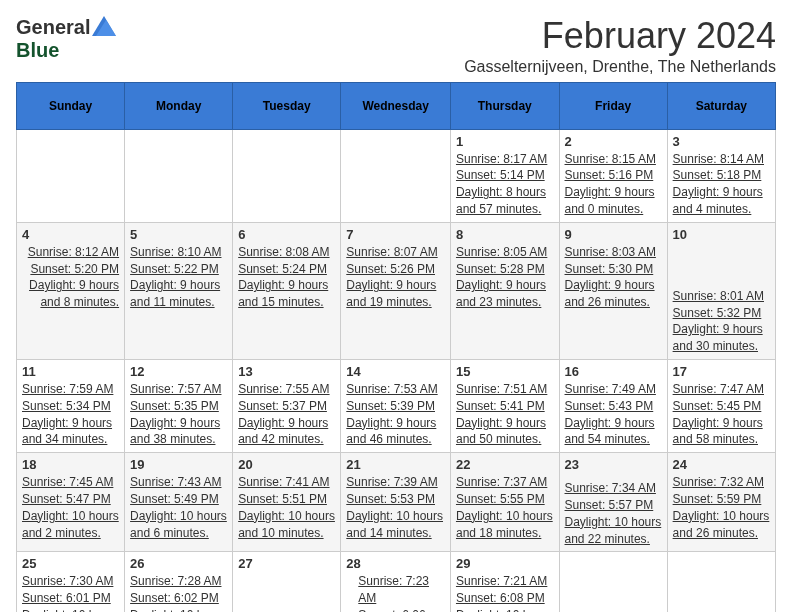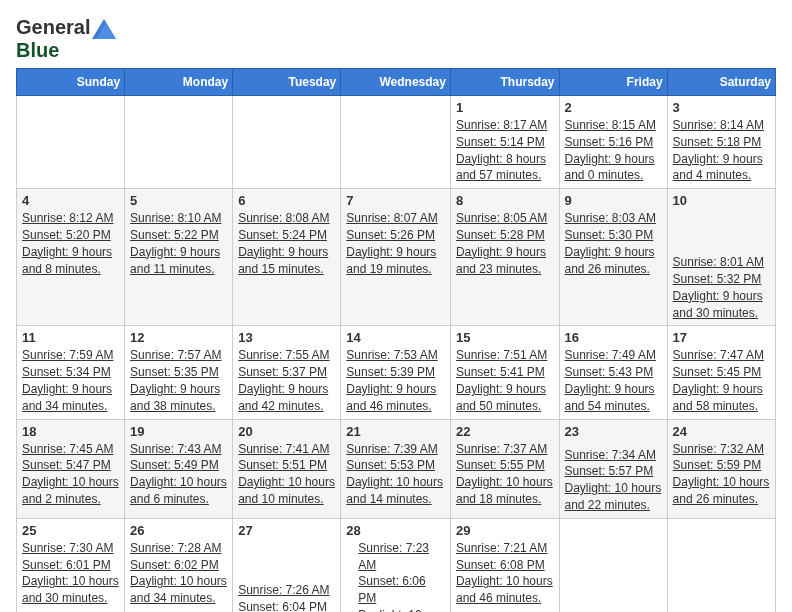--- a/index.html
+++ b/index.html
@@ -16,21 +16,21 @@
       justify-content: space-between;
       margin-bottom: 6px;
     }
     .logo {
       display: flex;
       flex-direction: column;
       align-items: flex-start;
     }
     .logo-text {
       display: flex;
-      align-items: flex-end;
+      align-items: flex-start;
     }
     .logo-general {
       font-size: 20px;
       font-weight: bold;
       color: #333;
     }
     .logo-blue {
       font-size: 20px;
       font-weight: bold;
       color: #14532d;
@@ -55,23 +55,23 @@
       color: #333;
       margin-top: 2px;
     }
     .calendar-table {
       width: 100%;
       border-collapse: collapse;
       font-size: 11px;
     }
     .calendar-table th {
       background-color: #3a7bd5;
-      color: #ffffff;
-      padding: 6px 4px;
-      text-align: right;
+      color: #000000;
+      padding: 16px 4px;
+      text-align: center;
       font-size: 12px;
       font-weight: bold;
       border: 1px solid #2a5fa5;
     }
     .calendar-table td {
       border: 1px solid #ccc;
       vertical-align: top;
       padding: 4px 5px;
       height: 85px;
       width: 113px;
@@ -107,20 +107,22 @@
       <svg class="logo-icon" viewBox="0 0 24 20" xmlns="http://www.w3.org/2000/svg">
         <polygon points="0,20 12,0 24,20" fill="#3a7bd5"></polygon>
         <polygon points="4,20 14,4 24,20" fill="#5599ee" opacity="0.7"></polygon>
       </svg>
     </div>
     <div>
       <span class="logo-blue">Blue</span>
     </div>
   </div>
   <div class="title-section">
+    <div class="month-title">February 2024</div>
+    <div class="location-title">Gasselternijveen, Drenthe, The Netherlands</div>
   </div>
 </div>
 
 <table class="calendar-table">
   <thead>
     <tr>
       <th>Sunday</th>
       <th>Monday</th>
       <th>Tuesday</th>
       <th>Wednesday</th>
@@ -153,21 +155,21 @@
           <span class="day-number">3</span>
           <div class="day-info" style="white-space: pre-line;">Sunrise: 8:14 AM
 Sunset: 5:18 PM
 Daylight: 9 hours
 and 4 minutes.</div>
         </td>
       </tr>
       <tr>
         <td>
           <span class="day-number">4</span>
-          <div class="day-info" style="white-space: pre-line;">Sunrise: 8:12 AM
+          <div class="day-info" style="white-space: pre-line; text-align: right;">Sunrise: 8:12 AM
 Sunset: 5:20 PM
 Daylight: 9 hours
 and 8 minutes.</div>
         </td>
         <td>
           <span class="day-number">5</span>
           <div class="day-info" style="white-space: pre-line;">Sunrise: 8:10 AM
 Sunset: 5:22 PM
 Daylight: 9 hours
 and 11 minutes.</div>

